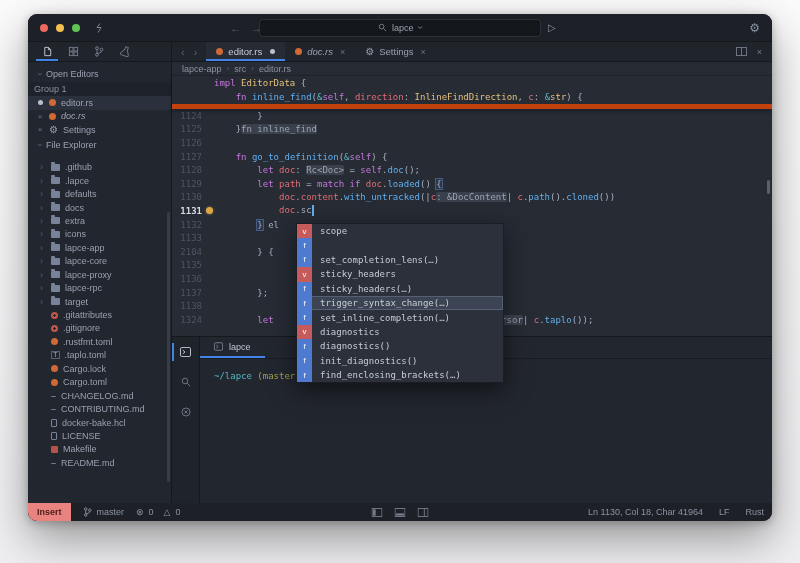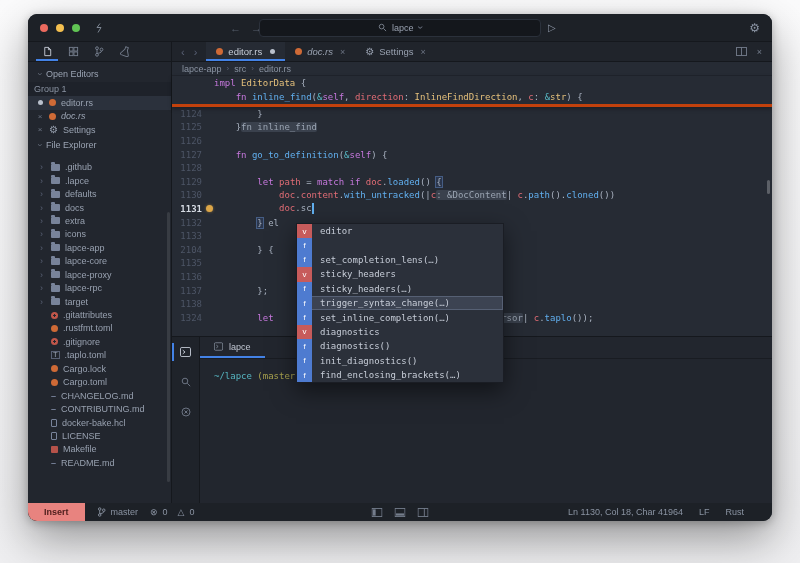--- a/index.html
+++ b/index.html
@@ -60,21 +60,21 @@
   .ic-git{width:7px;height:7px;border-radius:50%;background:radial-gradient(circle,#22262e 0 1.1px,#c0564a 1.2px);flex:none}
   .ic-md{color:#78839a;font-weight:bold}
   .ic-taplo{color:#9aa3b2;font-size:7.5px;border:1px solid #596175;padding:0 1px;line-height:6px}
   .ic-spec{width:7px;height:7px;background:#96a33f;border-radius:1px;flex:none}
   .ic-make{width:7px;height:7px;background:#b5524a;border-radius:1px;flex:none}
   .side-scroll{position:absolute;right:1px;top:150px;height:270px;width:3px;background:rgba(255,255,255,.10);border-radius:2px}
   
   .main{position:absolute;left:144px;top:48px;right:0;bottom:18px;background:var(--editor)}
   .breadcrumb{height:14px;display:flex;align-items:center;gap:5px;padding-left:10px;color:#8a93a2;border-bottom:1px solid rgba(0,0,0,.15)}
   .bc-sep{color:#596175;font-size:8px}
-  .sticky{box-shadow:0 2px 4px rgba(0,0,0,.3);border-bottom:3px solid #c2410c;position:relative;z-index:5}
+  .sticky{box-shadow:0 2px 4px rgba(0,0,0,.3);border-bottom:5px solid #c2410c;position:relative;z-index:5}
   .cl{height:13.6px;display:flex;align-items:center;position:relative}
   .sticky .cl{height:14px}
   .ln{width:30px;text-align:right;color:#4d5566;flex:none;font-family:"DejaVu Sans Mono",monospace}
   .lc{margin-left:12px;white-space:pre;font-family:"DejaVu Sans Mono",monospace;color:#a8b1bf}
   .cl.cur .ln{color:#d7dce4;font-weight:bold}
   .bulb{position:absolute;left:34px;top:3px;width:7px;height:7px;border-radius:50%;background:#dca648;box-shadow:0 0 3px #dca64888}
   .kw{color:#c678dd}.fn{color:#61afef}.ty{color:#e5c07b}.vr{color:#e06c75}.am{color:#56b6c2}.pu{color:#a8b1bf}
   .ch{background:#3a414d;color:#9aa4b2;border-radius:2px}
   .bx{box-shadow:0 0 0 1px rgba(95,135,199,.55);background:rgba(82,139,255,.12)}
   .crt{display:inline-block;width:2px;height:11px;background:#61afef;vertical-align:middle}
@@ -94,24 +94,24 @@
   .ps-it{width:100%;height:18px;display:flex;align-items:center;justify-content:center;color:#6b7382}
   .ps-it.active{color:#c7cdd8;box-shadow:inset 2px 0 0 var(--accent)}
   .pmain{flex:1;min-width:0}
   .ptabs{height:22px;display:flex;align-items:center;border-bottom:1px solid rgba(0,0,0,.25)}
   .ptab{height:100%;display:flex;align-items:center;gap:6px;padding:0 14px;border-bottom:2px solid var(--accent);color:#c0c6d1}
   .term{padding:12px 0 0 14px;font-family:"DejaVu Sans Mono",monospace;font-size:9px}
   .t-path{color:#56b6c2}.t-branch{color:#a8a24e}
   .t-cursor{display:inline-block;width:5px;height:10px;border:1px solid #b6bdc9;vertical-align:middle;margin-left:4px}
   
   .statusbar{position:absolute;left:0;right:0;bottom:0;height:18px;background:var(--titlebar);display:flex;align-items:center;color:#8a93a2}
-  .mode{height:100%;background:#e8837f;color:#50201e;display:flex;align-items:center;padding:0 16px;font-weight:bold}
+  .mode{height:100%;background:#e8837f;color:#50201e;display:flex;align-items:center;padding:0 9px;font-weight:bold}
   .sb-group{display:flex;align-items:center;gap:5px;margin-left:12px}
   .sb-center{position:absolute;left:50%;transform:translateX(-50%);display:flex;gap:12px;color:#747d8c}
-  .sb-right{margin-left:auto;display:flex;align-items:center;gap:16px;padding-right:28px}
+  .sb-right{margin-left:auto;display:flex;align-items:center;gap:16px;padding-right:8px}
   svg{display:block}
 </style>
 </head>
 <body>
 
 <div class="window">
 
   <div class="titlebar">
     <div class="lights">
       <span class="light l-close"></span>
@@ -288,26 +288,26 @@
         <div class="trow">
           <span class="chev">›</span>
           <span class="ic-folder"></span>
           <span>target</span>
         </div>
         <div class="trow file">
           <span class="ic-git"></span>
           <span>.gitattributes</span>
         </div>
         <div class="trow file">
+          <span class="ic-git"></span>
+          <span>.gitignore</span>
+        </div>
+        <div class="trow file">
           <span class="ic-rust"></span>
           <span>.rustfmt.toml</span>
-        </div>
-        <div class="trow file">
-          <span class="ic-git"></span>
-          <span>.gitignore</span>
         </div>
         <div class="trow file">
           <span class="ic-taplo">T</span>
           <span>.taplo.toml</span>
         </div>
         <div class="trow file">
           <span class="ic-rust"></span>
           <span>Cargo.lock</span>
         </div>
         <div class="trow file">
@@ -372,20 +372,21 @@
         <div class="cl">
           <span class="ln">1126</span>
           <span class="lc"></span>
         </div>
         <div class="cl">
           <span class="ln">1127</span>
           <span class="lc"><span class="pu">    </span><span class="kw">fn</span><span class="fn"> go_to_definition</span><span class="pu">(</span><span class="am">&amp;</span><span class="kw">self</span><span class="pu">) {</span></span>
         </div>
         <div class="cl">
           <span class="ln">1128</span>
+          <span class="lc"><span class="pu">        </span><span class="kw">let</span><span class="vr"> doc</span><span class="pu">: </span><span class="ch">Rc&lt;Doc&gt;</span><span class="pu"> = </span><span class="kw">self</span><span class="pu">.</span><span class="fn">doc</span><span class="pu">();</span></span>
         </div>
         <div class="cl">
           <span class="ln">1129</span>
           <span class="lc"><span class="pu">        </span><span class="kw">let</span><span class="vr"> path</span><span class="pu"> = </span><span class="kw">match</span><span class="kw"> if</span><span class="vr"> doc</span><span class="pu">.</span><span class="fn">loaded</span><span class="pu">() </span><span class="bx">{</span></span>
         </div>
         <div class="cl">
           <span class="ln">1130</span>
           <span class="lc"><span class="pu">            </span><span class="vr">doc</span><span class="pu">.</span><span class="vr">content</span><span class="pu">.</span><span class="fn">with_untracked</span><span class="pu">(|</span><span class="vr">c</span><span class="ch">: &amp;DocContent</span><span class="pu">| </span><span class="vr">c</span><span class="pu">.</span><span class="fn">path</span><span class="pu">().</span><span class="fn">cloned</span><span class="pu">())</span></span>
         </div>
         <div class="cl cur">
@@ -425,21 +426,21 @@
           <span class="ln">1324</span>
           <span class="lc"><span class="pu">        </span><span class="kw">let</span><span class="pu">                                          </span><span class="ch">rsor</span><span class="pu">| </span><span class="vr">c</span><span class="pu">.</span><span class="fn">taplo</span><span class="pu">());</span></span>
         </div>
       </div>
     <div class="ed-scroll"></div>
   </div>
 
   <div class="popup" id="popup">
       <div class="prow">
         <span class="picon v">v</span>
-        <span class="plabel">editor</span>
+        <span class="plabel">scope</span>
       </div>
       <div class="prow">
         <span class="picon f">f</span>
       </div>
       <div class="prow">
         <span class="picon f">f</span>
         <span class="plabel">set_completion_lens(…)</span>
       </div>
       <div class="prow">
         <span class="picon v">v</span>

